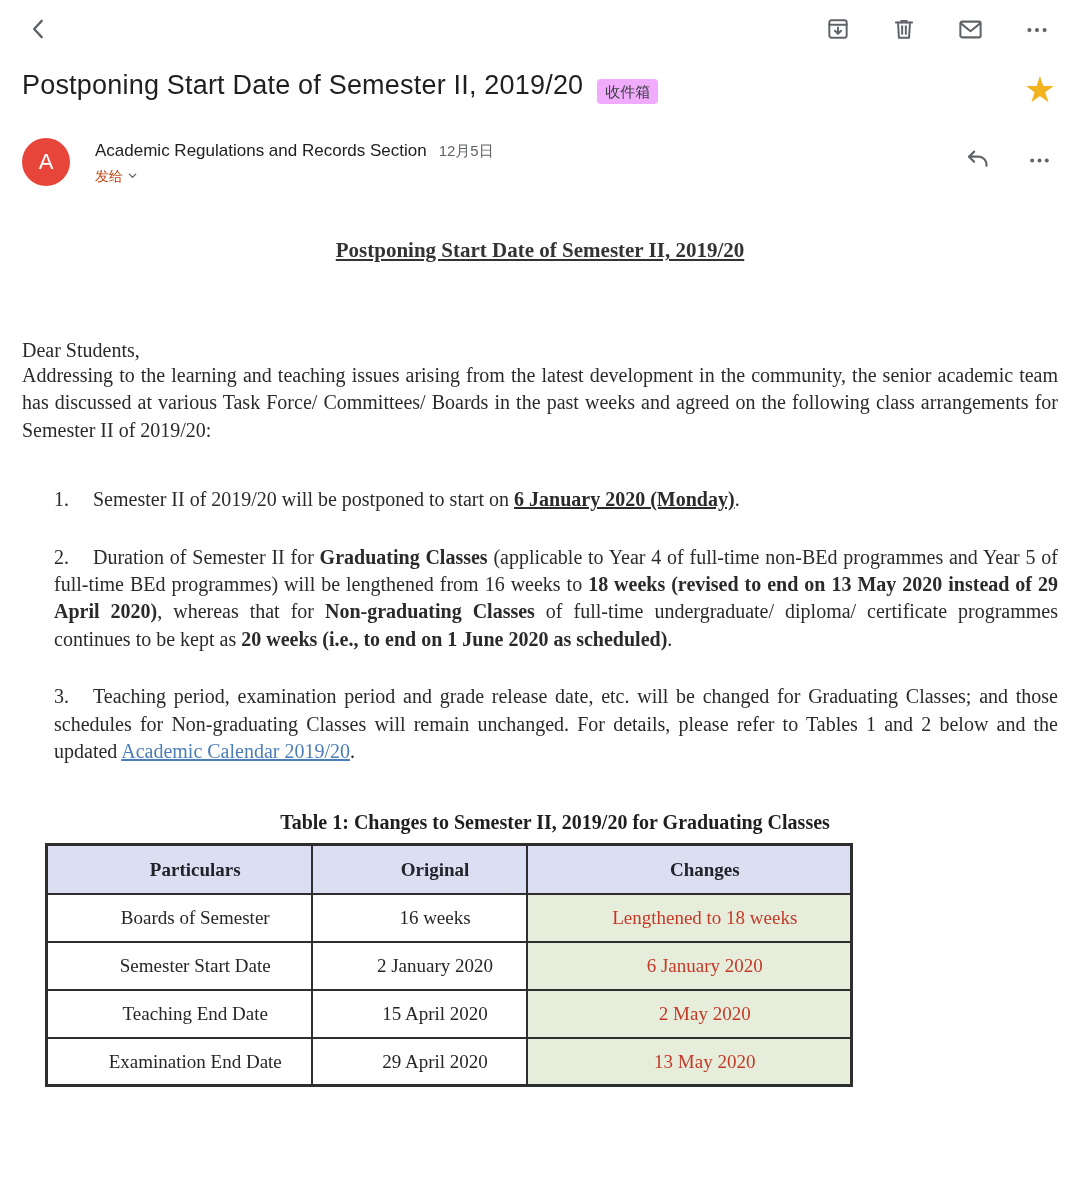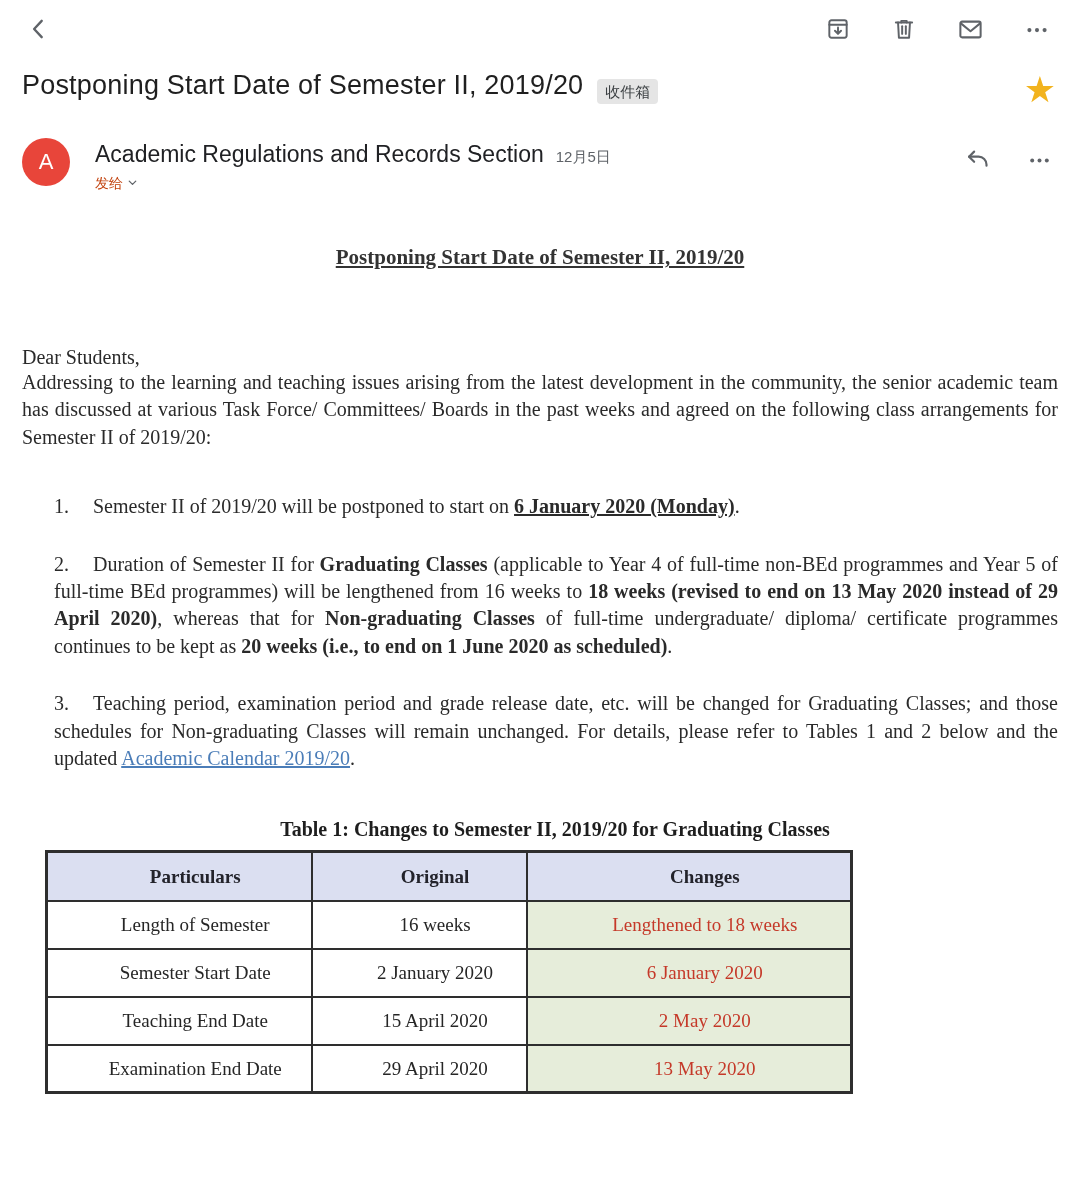--- a/index.html
+++ b/index.html
@@ -13,34 +13,34 @@
 
   
   .appbar { display:flex; align-items:center; padding:10px 30px 0 26px; height:48px; }
   .appbar-right { margin-left:auto; display:flex; align-items:center; gap:40px; }
   .icon-btn svg { display:block; }
 
   
   .subject-row { display:flex; align-items:flex-start; padding:22px 24px 0 22px; }
   .subject-title { font-size:27px; font-weight:400; color:#1f1f1f; letter-spacing:.2px; }
   .inbox-badge {
-    background:#e5e5e5; color:#3c4043; font-size:15px; line-height:1;
+    background:#f0abfc; color:#3c4043; font-size:15px; line-height:1;
     padding:5px 8px; border-radius:4px; margin-left:14px; margin-top:9px; white-space:nowrap;
   }
   .star-btn { margin-left:auto; font-size:36px; line-height:1; margin-top:2px; color:#f2b31e; }
 
   
   .sender-row { display:flex; align-items:flex-start; padding:30px 28px 0 22px; }
   .avatar {
     width:48px; height:48px; border-radius:50%; background:#e8453a; color:#ffffff;
     display:flex; align-items:center; justify-content:center; font-size:22px; flex:0 0 48px;
   }
   .sender-meta { margin-left:25px; padding-top:3px; }
   .sender-line1 { display:flex; align-items:baseline; gap:12px; }
-  .sender-name { font-size:23px; color:#202124; }
+  .sender-name { font-size:17px; color:#202124; }
   .sender-date { font-size:15px; color:#5f6368; }
   .sender-line2 { margin-top:7px; font-size:14px; color:#c2410c; display:flex; align-items:center; gap:3px; }
   .sender-actions { margin-left:auto; display:flex; align-items:center; gap:36px; padding-top:8px; }
 
   
   .email-body {
     font-family:"Liberation Serif","DejaVu Serif",serif;
     color:#2a2a2a; padding:0 22px; font-size:20px;
   }
   .email-heading {
@@ -189,21 +189,21 @@
       </colgroup>
     <thead>
       <tr>
         <th>Particulars</th>
         <th>Original</th>
         <th>Changes</th>
       </tr>
     </thead>
     <tbody>
       <tr>
-        <td>Length of Semester</td>
+        <td>Boards of Semester</td>
         <td>16 weeks</td>
         <td class="chg">Lengthened to 18 weeks</td>
       </tr>
       <tr>
         <td>Semester Start Date</td>
         <td>2 January 2020</td>
         <td class="chg">6 January 2020</td>
       </tr>
       <tr>
         <td>Teaching End Date</td>

